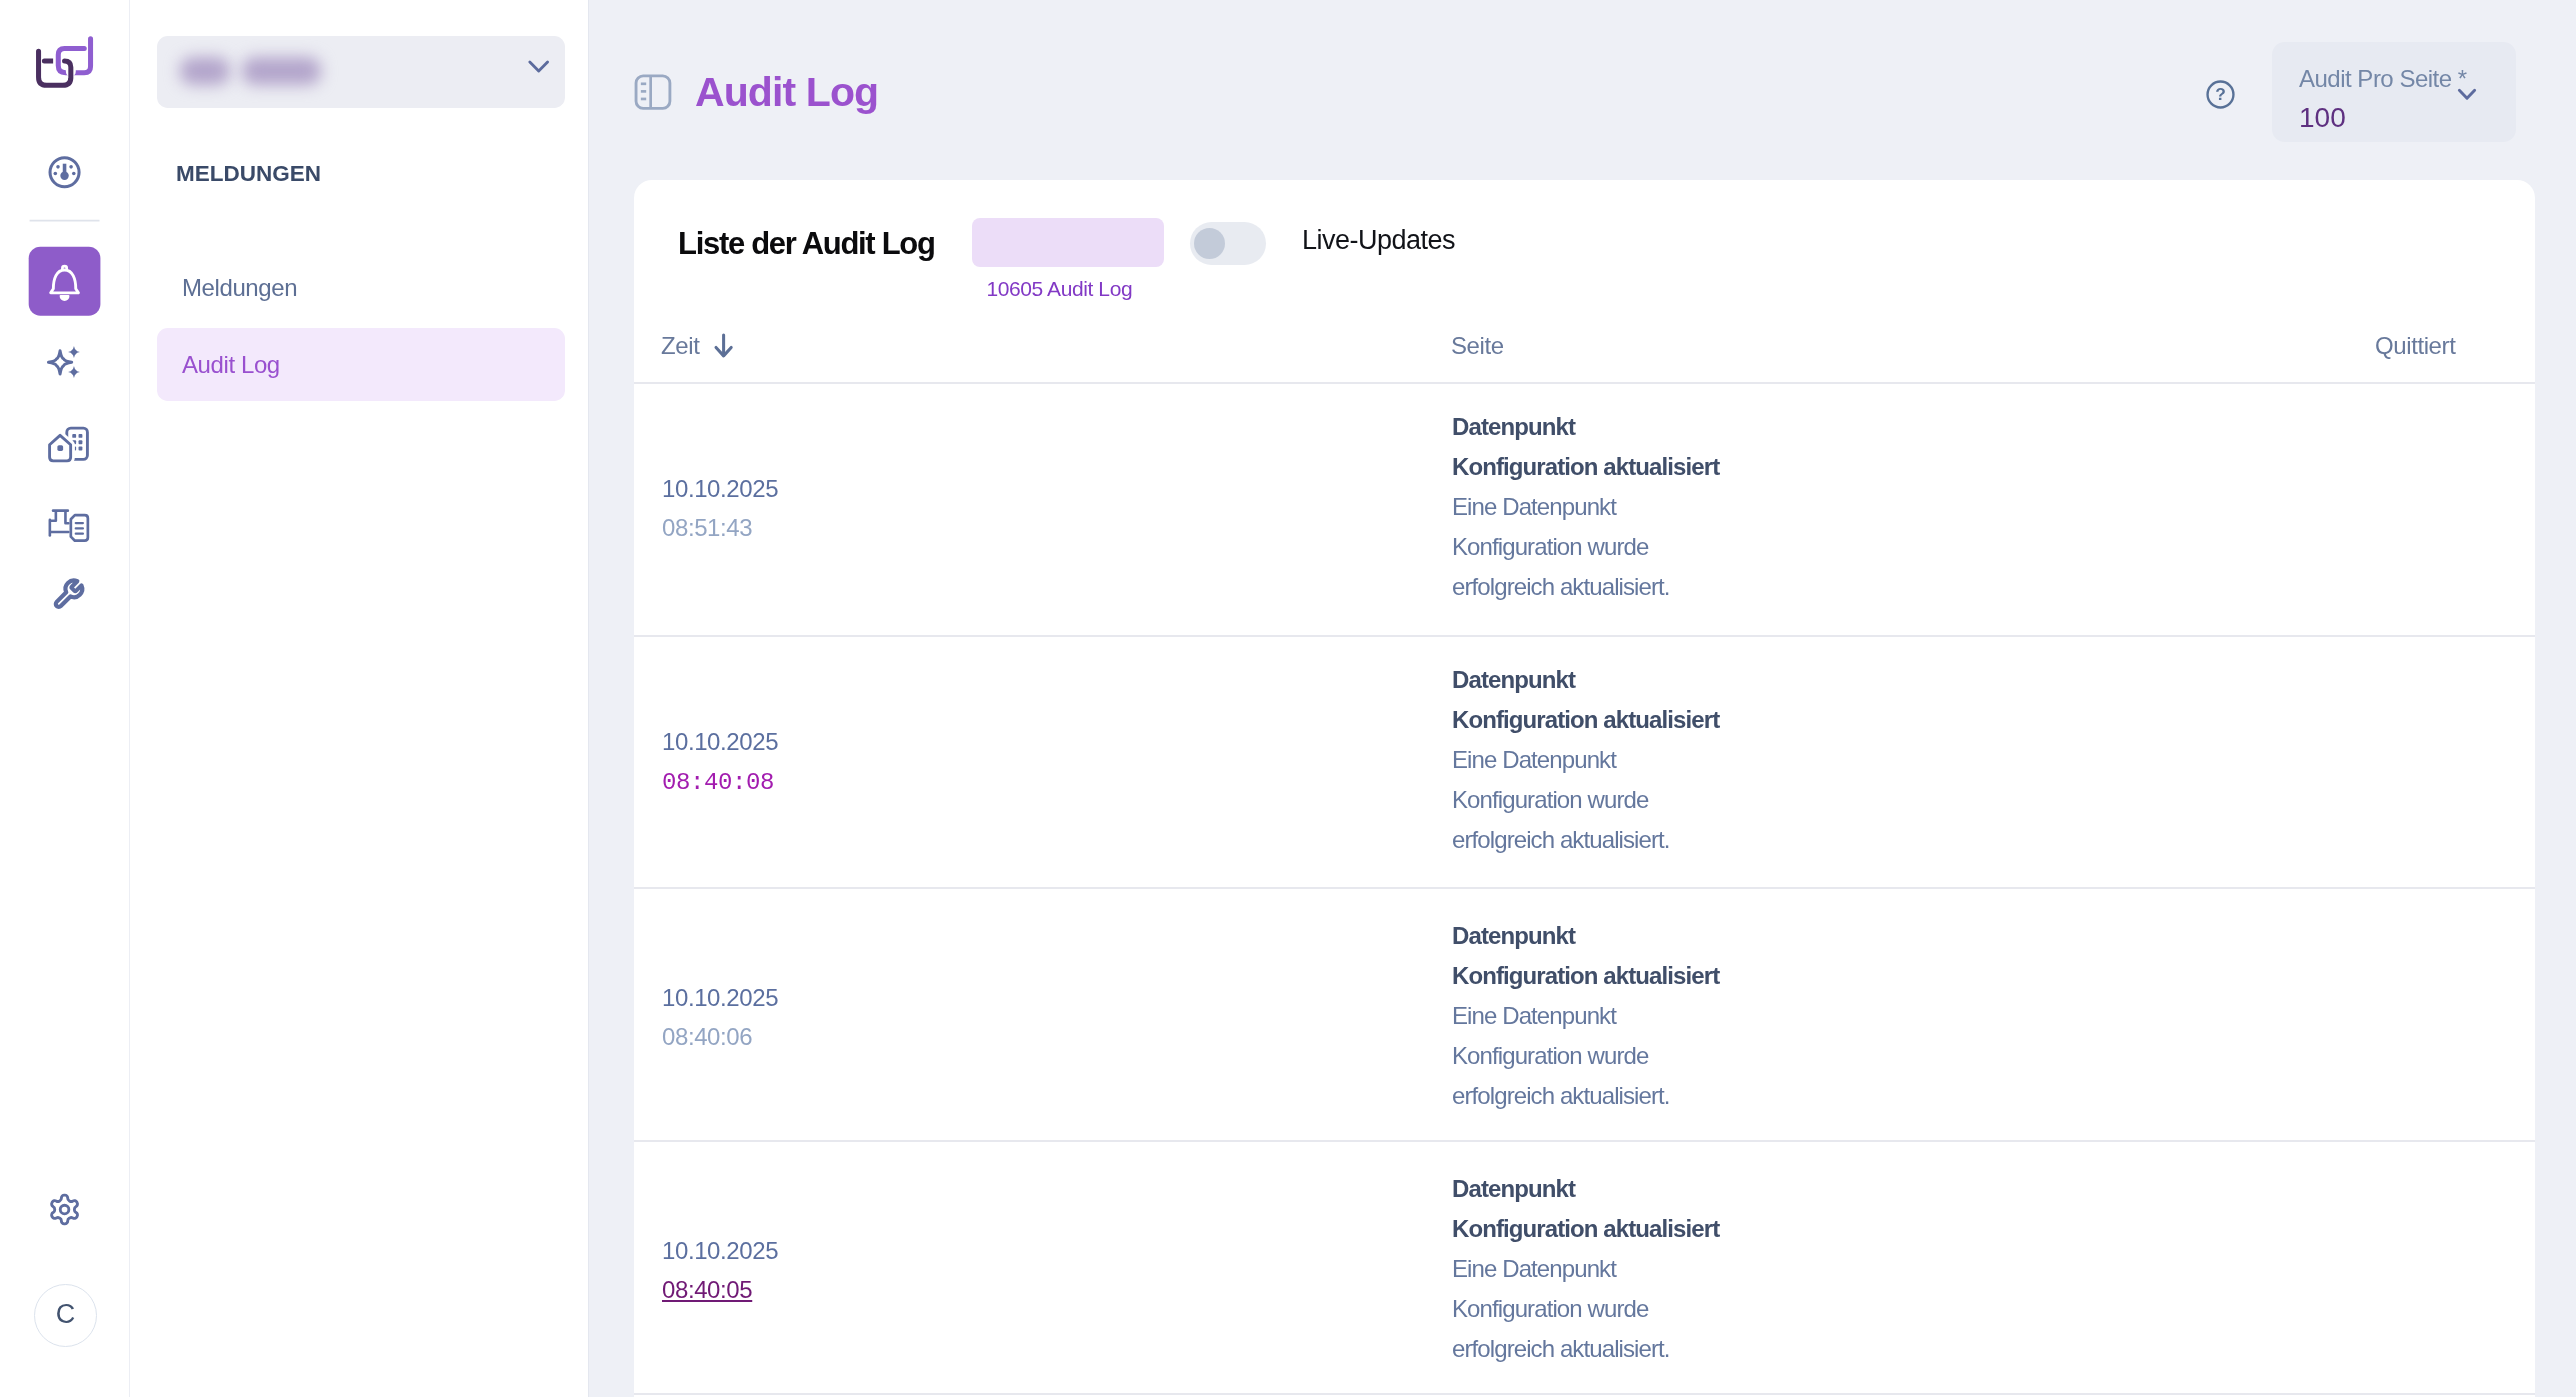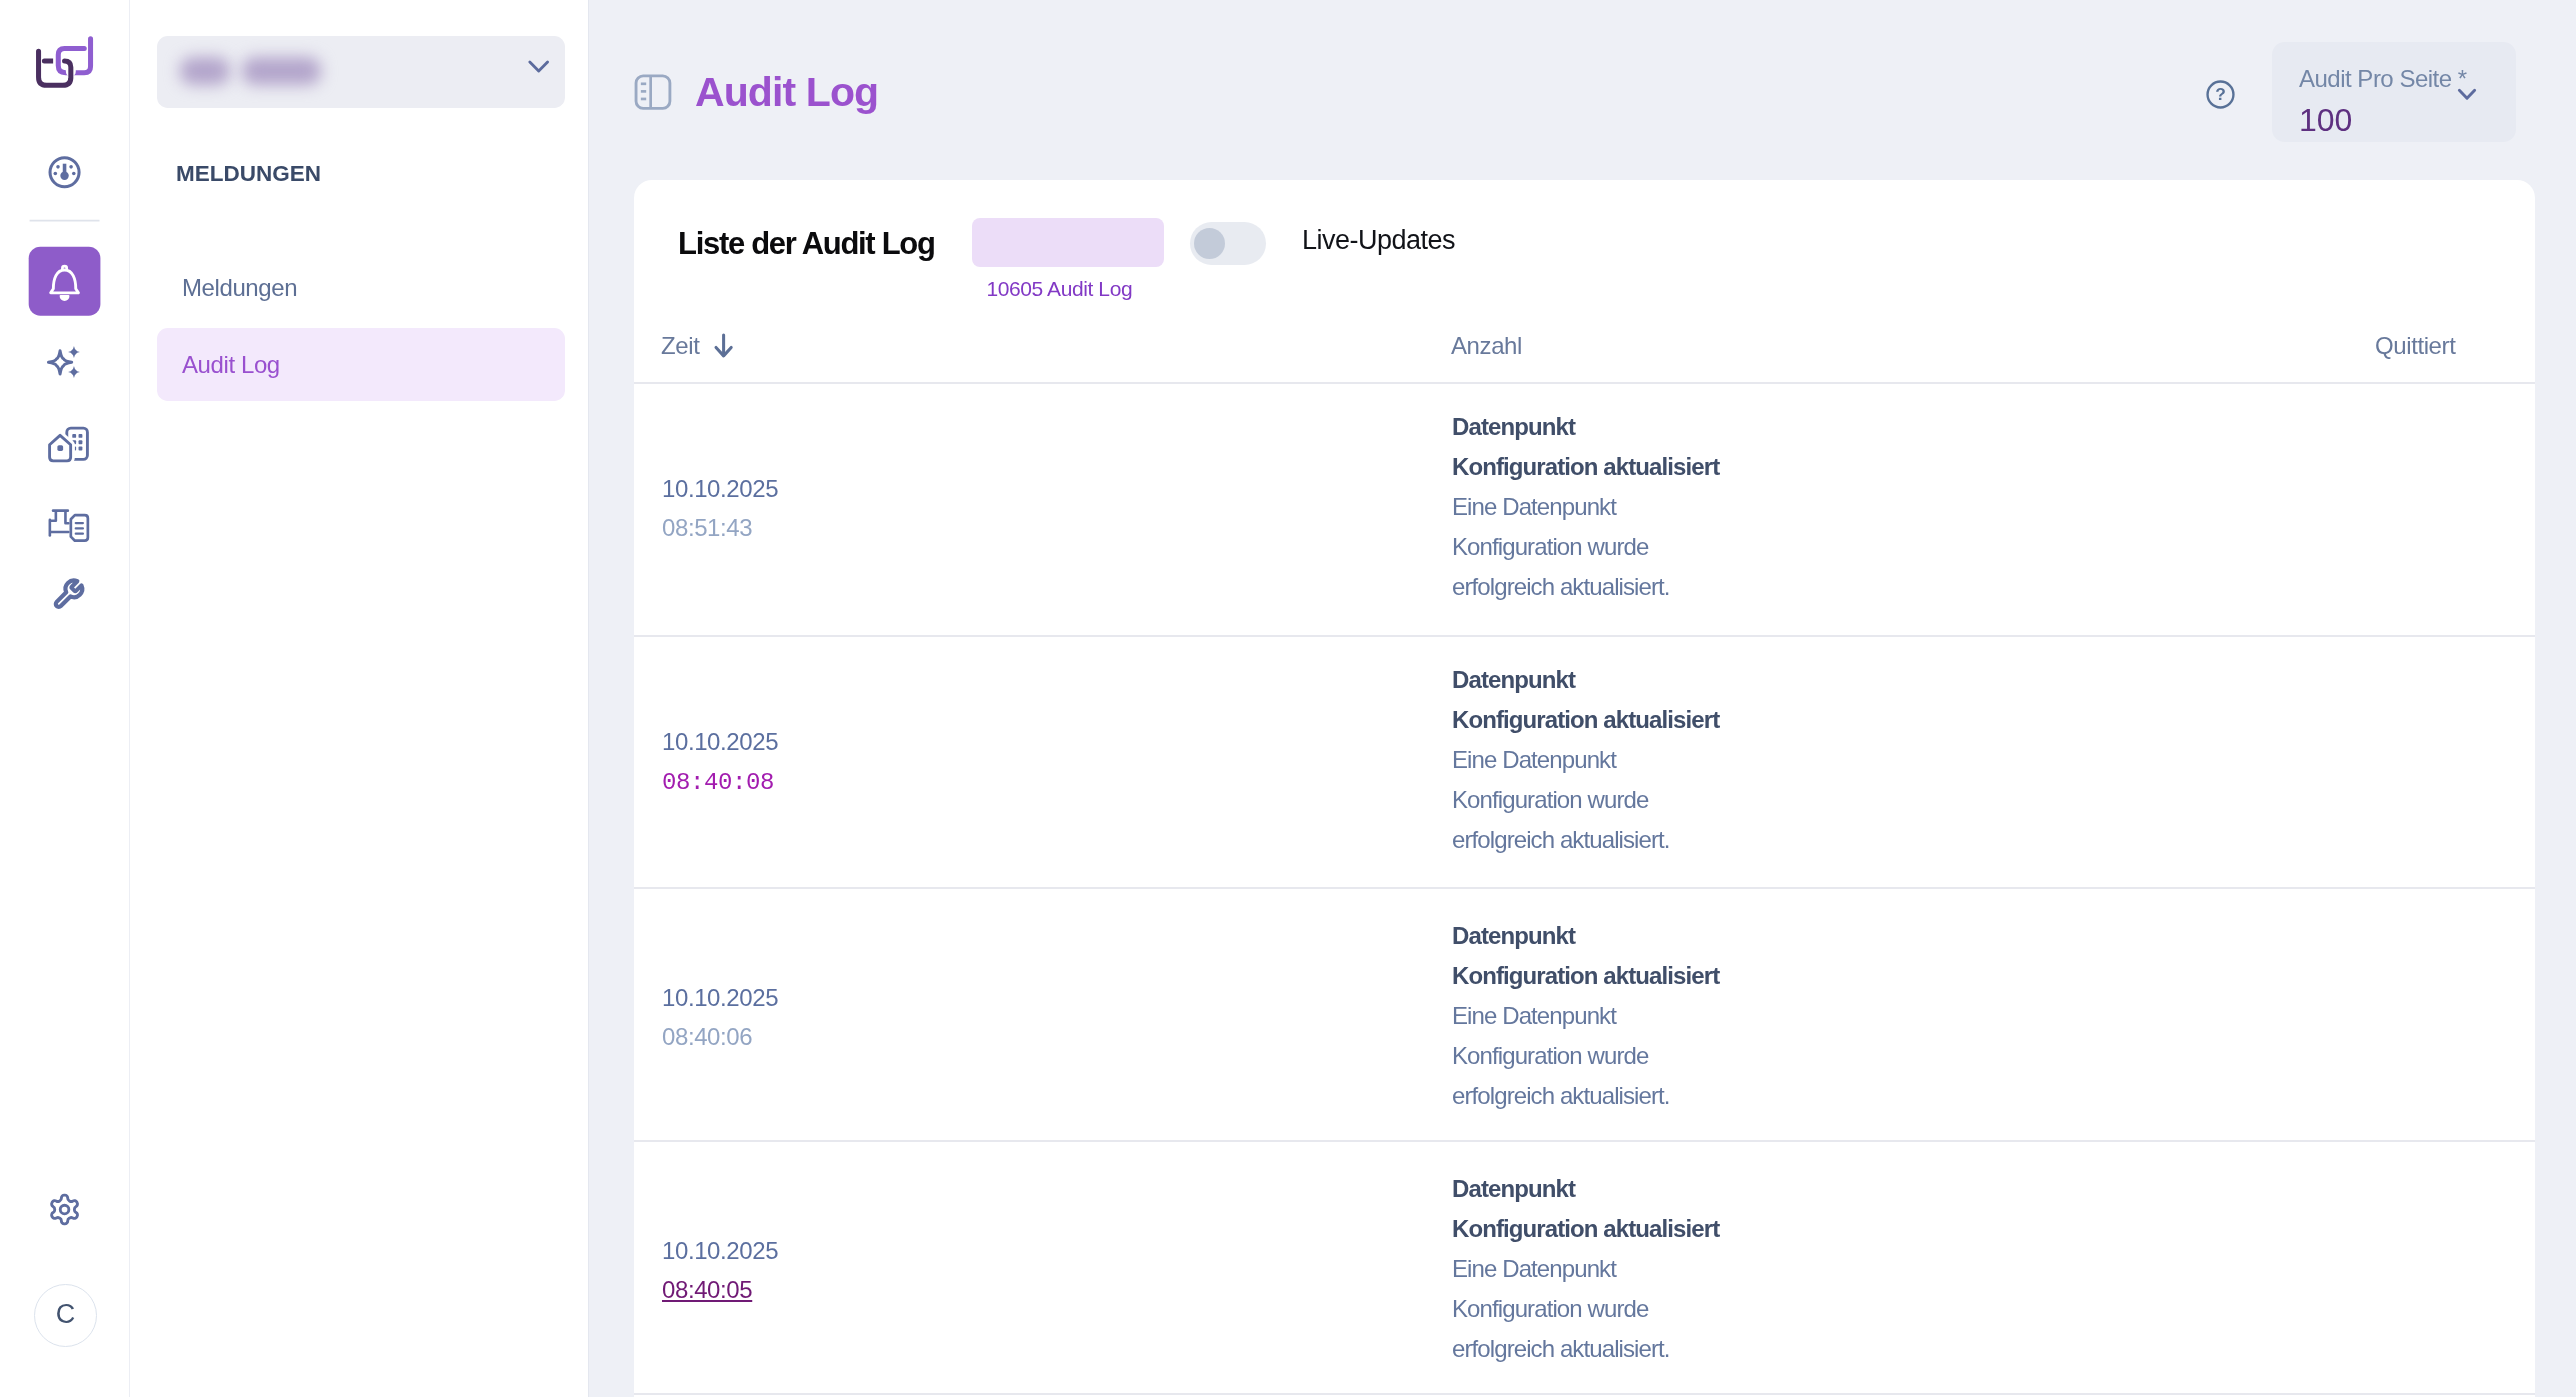--- a/index.html
+++ b/index.html
@@ -22,21 +22,21 @@
 
 <div class="abs" style="left:695px; top:64px; font-size:41px; font-weight:bold; letter-spacing:-0.9px; color:#9b52ce; line-height:56px;">Audit Log</div>
 
 <svg class="abs" style="left:2205px; top:79px;" width="31" height="31" viewBox="0 0 34 34">
   <circle cx="17" cy="17" r="14.2" fill="none" stroke="#587197" stroke-width="2.6"></circle>
   <text x="17" y="23" text-anchor="middle" font-family="Liberation Sans" font-size="19" font-weight="bold" fill="#587197">?</text>
 </svg>
 
 <div class="abs" style="left:2272px; top:42px; width:244px; height:100px; border-radius:12.6px; background:#e7eaf2;">
   <div class="abs" style="left:27px; top:23.4px; font-size:24px; letter-spacing:-0.5px; color:#7487a7;">Audit Pro Seite *</div>
-  <div class="abs" style="left:27px; top:60px; font-size:32px; color:#5e3080;">100</div>
+  <div class="abs" style="left:27px; top:60px; font-size:28px; color:#5e3080;">100</div>
   <svg class="abs" style="left:185px; top:46px;" width="20" height="14.4" viewBox="0 0 22 16">
     <polyline points="2.5,2.5 11,11.5 19.5,2.5" fill="none" stroke="#5d6b9e" stroke-width="3.2" stroke-linecap="round" stroke-linejoin="round"></polyline>
   </svg>
 </div>
 
 <div class="abs" id="card" style="left:634px; top:180px; width:1901px; height:1259px; border-radius:18px; background:#ffffff;"></div>
 
 <div class="abs" style="left:678px; top:222px; font-size:31px; font-weight:bold; letter-spacing:-1.3px; color:#0b0b0d; line-height:43px;">Liste der Audit Log</div>
 
 <div class="abs" style="left:972px; top:218px; width:192px; height:49px; border-radius:8px; background:#ecddf8;">
@@ -47,21 +47,21 @@
   <div class="abs" style="left:3.6px; top:6.3px; width:31px; height:31px; border-radius:50%; background:#c3cbd9;"></div>
 </div>
 
 <div class="abs" style="left:1302px; top:225px; font-size:27px; letter-spacing:-0.5px; color:#111318; line-height:31px;">Live-Updates</div>
 
 <div class="abs" style="left:661px; top:331px; font-size:24px; letter-spacing:-0.4px; color:#68799b; line-height:29px;text-align:right;">Zeit</div>
 <svg class="abs" style="left:712px; top:331px;" width="25" height="31" viewBox="0 0 28 34">
   <line x1="13" y1="4" x2="13" y2="26" stroke="#5c6f96" stroke-width="3.4" stroke-linecap="round"></line>
   <polyline points="4.5,18 13,27.5 21.5,18" fill="none" stroke="#5c6f96" stroke-width="3.4" stroke-linecap="round" stroke-linejoin="round"></polyline>
 </svg>
-<div class="abs" style="left:1451px; top:331px; font-size:24px; letter-spacing:-0.4px; color:#68799b; line-height:29px;">Anzahl</div>
+<div class="abs" style="left:1451px; top:331px; font-size:24px; letter-spacing:-0.4px; color:#68799b; line-height:29px;">Seite</div>
 <div class="abs" style="left:2375px; top:331px; width:117px; text-align:left; font-size:24px; letter-spacing:-0.4px; color:#68799b; line-height:29px;">Quittiert</div>
 
 <div class="abs" style="left:634px; top:382px; width:1901px; height:1.8px; background:#e7e8ee;"></div>
 <div class="abs" style="left:634px; top:635px; width:1901px; height:1.8px; background:#e7e8ee;"></div>
 <div class="abs" style="left:634px; top:887px; width:1901px; height:1.8px; background:#e7e8ee;"></div>
 <div class="abs" style="left:634px; top:1140px; width:1901px; height:1.8px; background:#e7e8ee;"></div>
 <div class="abs" style="left:634px; top:1393px; width:1901px; height:1.8px; background:#e7e8ee;"></div>
 
 <div id="rows">
 <div class="abs" style="left:662px; top:469px; font-size:24px; letter-spacing:-0.4px; line-height:39px; color:#5b6f9f;">10.10.2025<br><span style="color:#93a5c3;">08:51:43</span></div>

